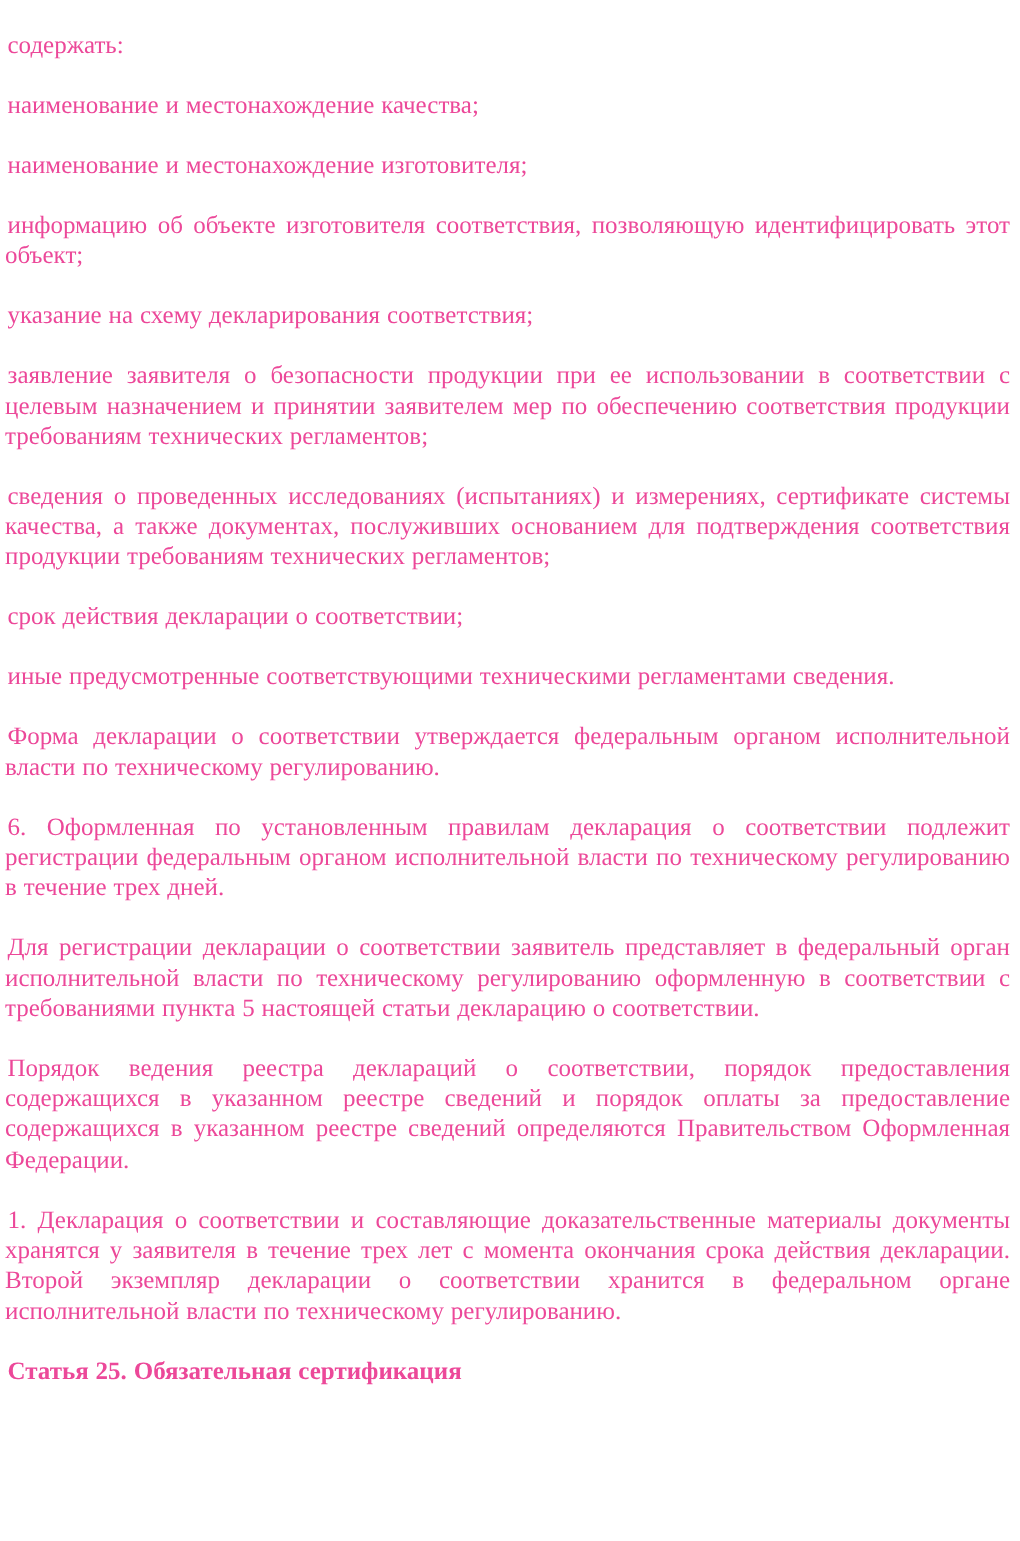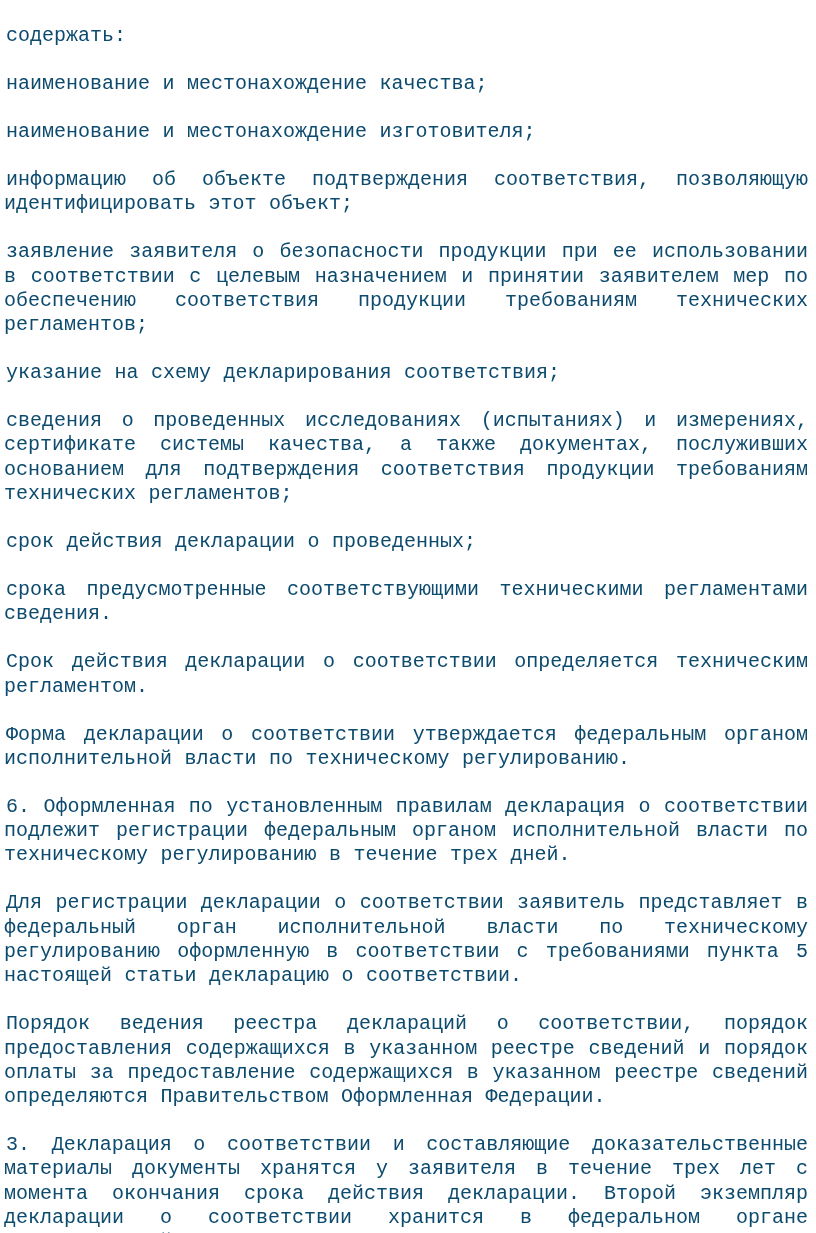--- a/index.html
+++ b/index.html
@@ -5,22 +5,22 @@
   html, body {
     margin: 0;
     padding: 0;
     background: #ffffff;
   }
   .page {
     width: 816px;
     height: 1233px;
     box-sizing: border-box;
     background: #ffffff;
-    color: #0c4a6e;
-    font-family: Liberation Mono, monospace;
+    color: #ec4899;
+    font-family: Liberation Serif, serif;
     font-size: 20px;
     line-height: 24.3px;
     padding: 24px 8px 0 4px;
     overflow: hidden;
   }
   .para {
     margin: 0 0 23.7px 0;
     text-align: justify;
     text-indent: 2px;
     word-spacing: 0.5px;
@@ -31,26 +31,25 @@
     margin-bottom: 8px;
   }
 </style>
 </head>
 <body>
 
 <main class="page">
   <p class="para">содержать:</p>
   <p class="para">наименование и местонахождение качества;</p>
   <p class="para">наименование и местонахождение изготовителя;</p>
-  <p class="para">информацию об объекте подтверждения соответствия, позволяющую идентифицировать этот объект;</p>
+  <p class="para">информацию об объекте изготовителя соответствия, позволяющую идентифицировать этот объект;</p>
+  <p class="para">указание на схему декларирования соответствия;</p>
   <p class="para">заявление заявителя о безопасности продукции при ее использовании в соответствии с целевым назначением и принятии заявителем мер по обеспечению соответствия продукции требованиям технических регламентов;</p>
-  <p class="para">указание на схему декларирования соответствия;</p>
   <p class="para">сведения о проведенных исследованиях (испытаниях) и измерениях, сертификате системы качества, а также документах, послуживших основанием для подтверждения соответствия продукции требованиям технических регламентов;</p>
-  <p class="para">срок действия декларации о проведенных;</p>
-  <p class="para">срока предусмотренные соответствующими техническими регламентами сведения.</p>
-  <p class="para">Срок действия декларации о соответствии определяется техническим регламентом.</p>
+  <p class="para">срок действия декларации о соответствии;</p>
+  <p class="para">иные предусмотренные соответствующими техническими регламентами сведения.</p>
   <p class="para">Форма декларации о соответствии утверждается федеральным органом исполнительной власти по техническому регулированию.</p>
   <p class="para">6. Оформленная по установленным правилам декларация о соответствии подлежит регистрации федеральным органом исполнительной власти по техническому регулированию в течение трех дней.</p>
   <p class="para">Для регистрации декларации о соответствии заявитель представляет в федеральный орган исполнительной власти по техническому регулированию оформленную в соответствии с требованиями пункта 5 настоящей статьи декларацию о соответствии.</p>
   <p class="para">Порядок ведения реестра деклараций о соответствии, порядок предоставления содержащихся в указанном реестре сведений и порядок оплаты за предоставление содержащихся в указанном реестре сведений определяются Правительством Оформленная Федерации.</p>
-  <p class="para">3. Декларация о соответствии и составляющие доказательственные материалы документы хранятся у заявителя в течение трех лет с момента окончания срока действия декларации. Второй экземпляр декларации о соответствии хранится в федеральном органе исполнительной власти по техническому регулированию.</p>
+  <p class="para">1. Декларация о соответствии и составляющие доказательственные материалы документы хранятся у заявителя в течение трех лет с момента окончания срока действия декларации. Второй экземпляр декларации о соответствии хранится в федеральном органе исполнительной власти по техническому регулированию.</p>
   <p class="para heading">Статья 25. Обязательная сертификация</p>
 </main>
 
 </body></html>

